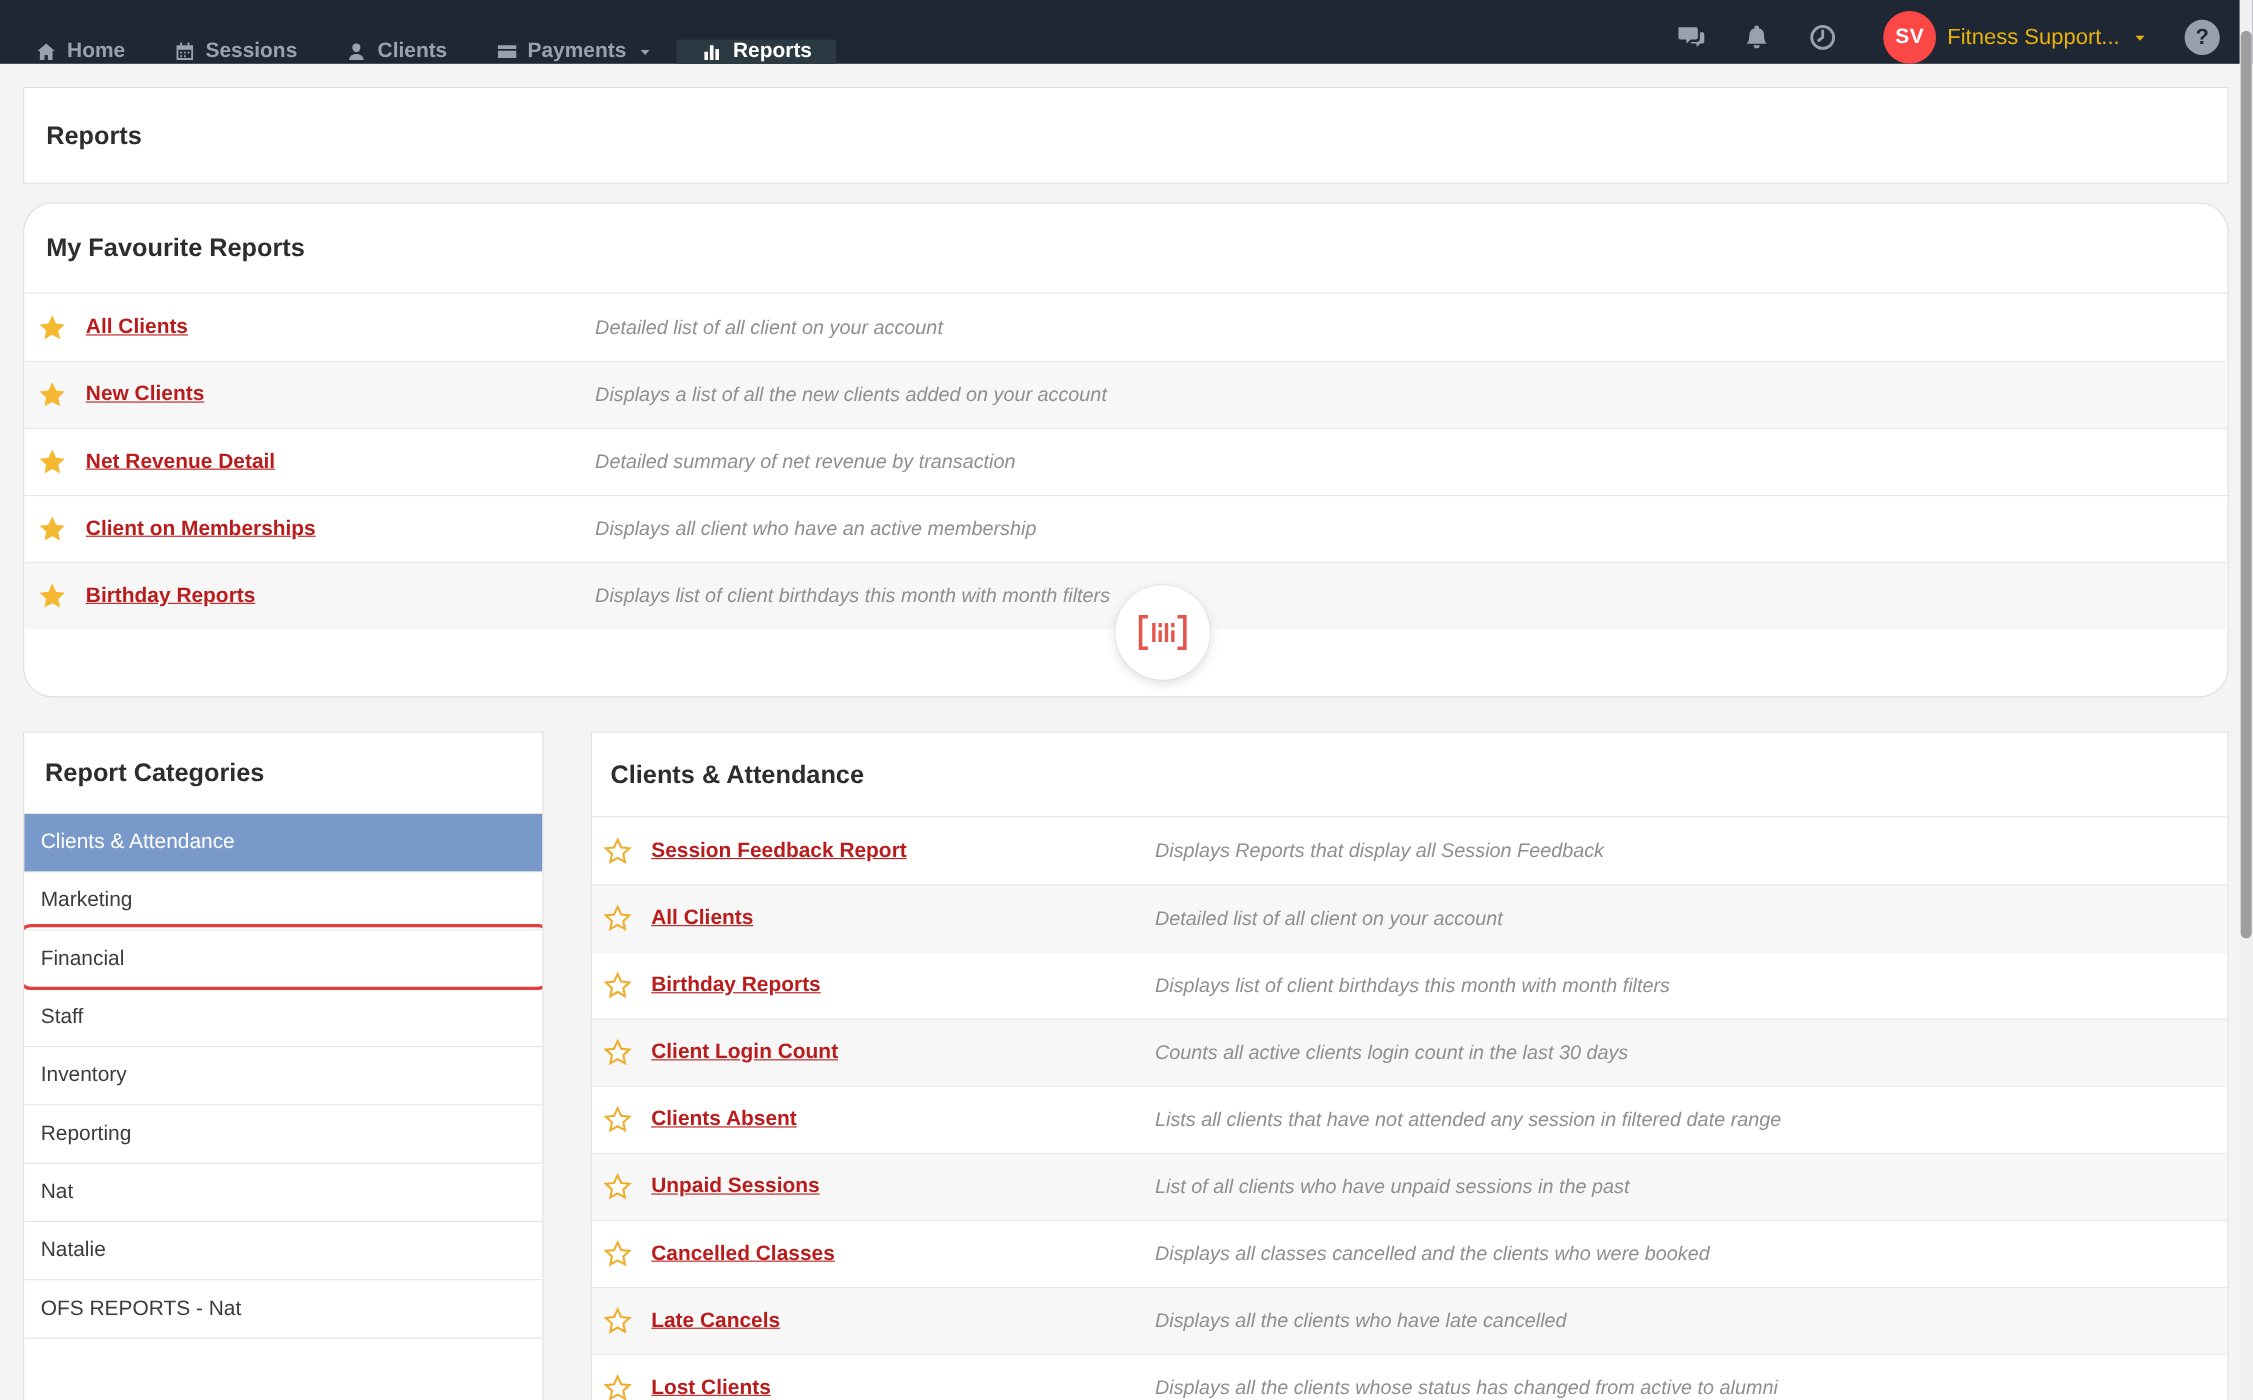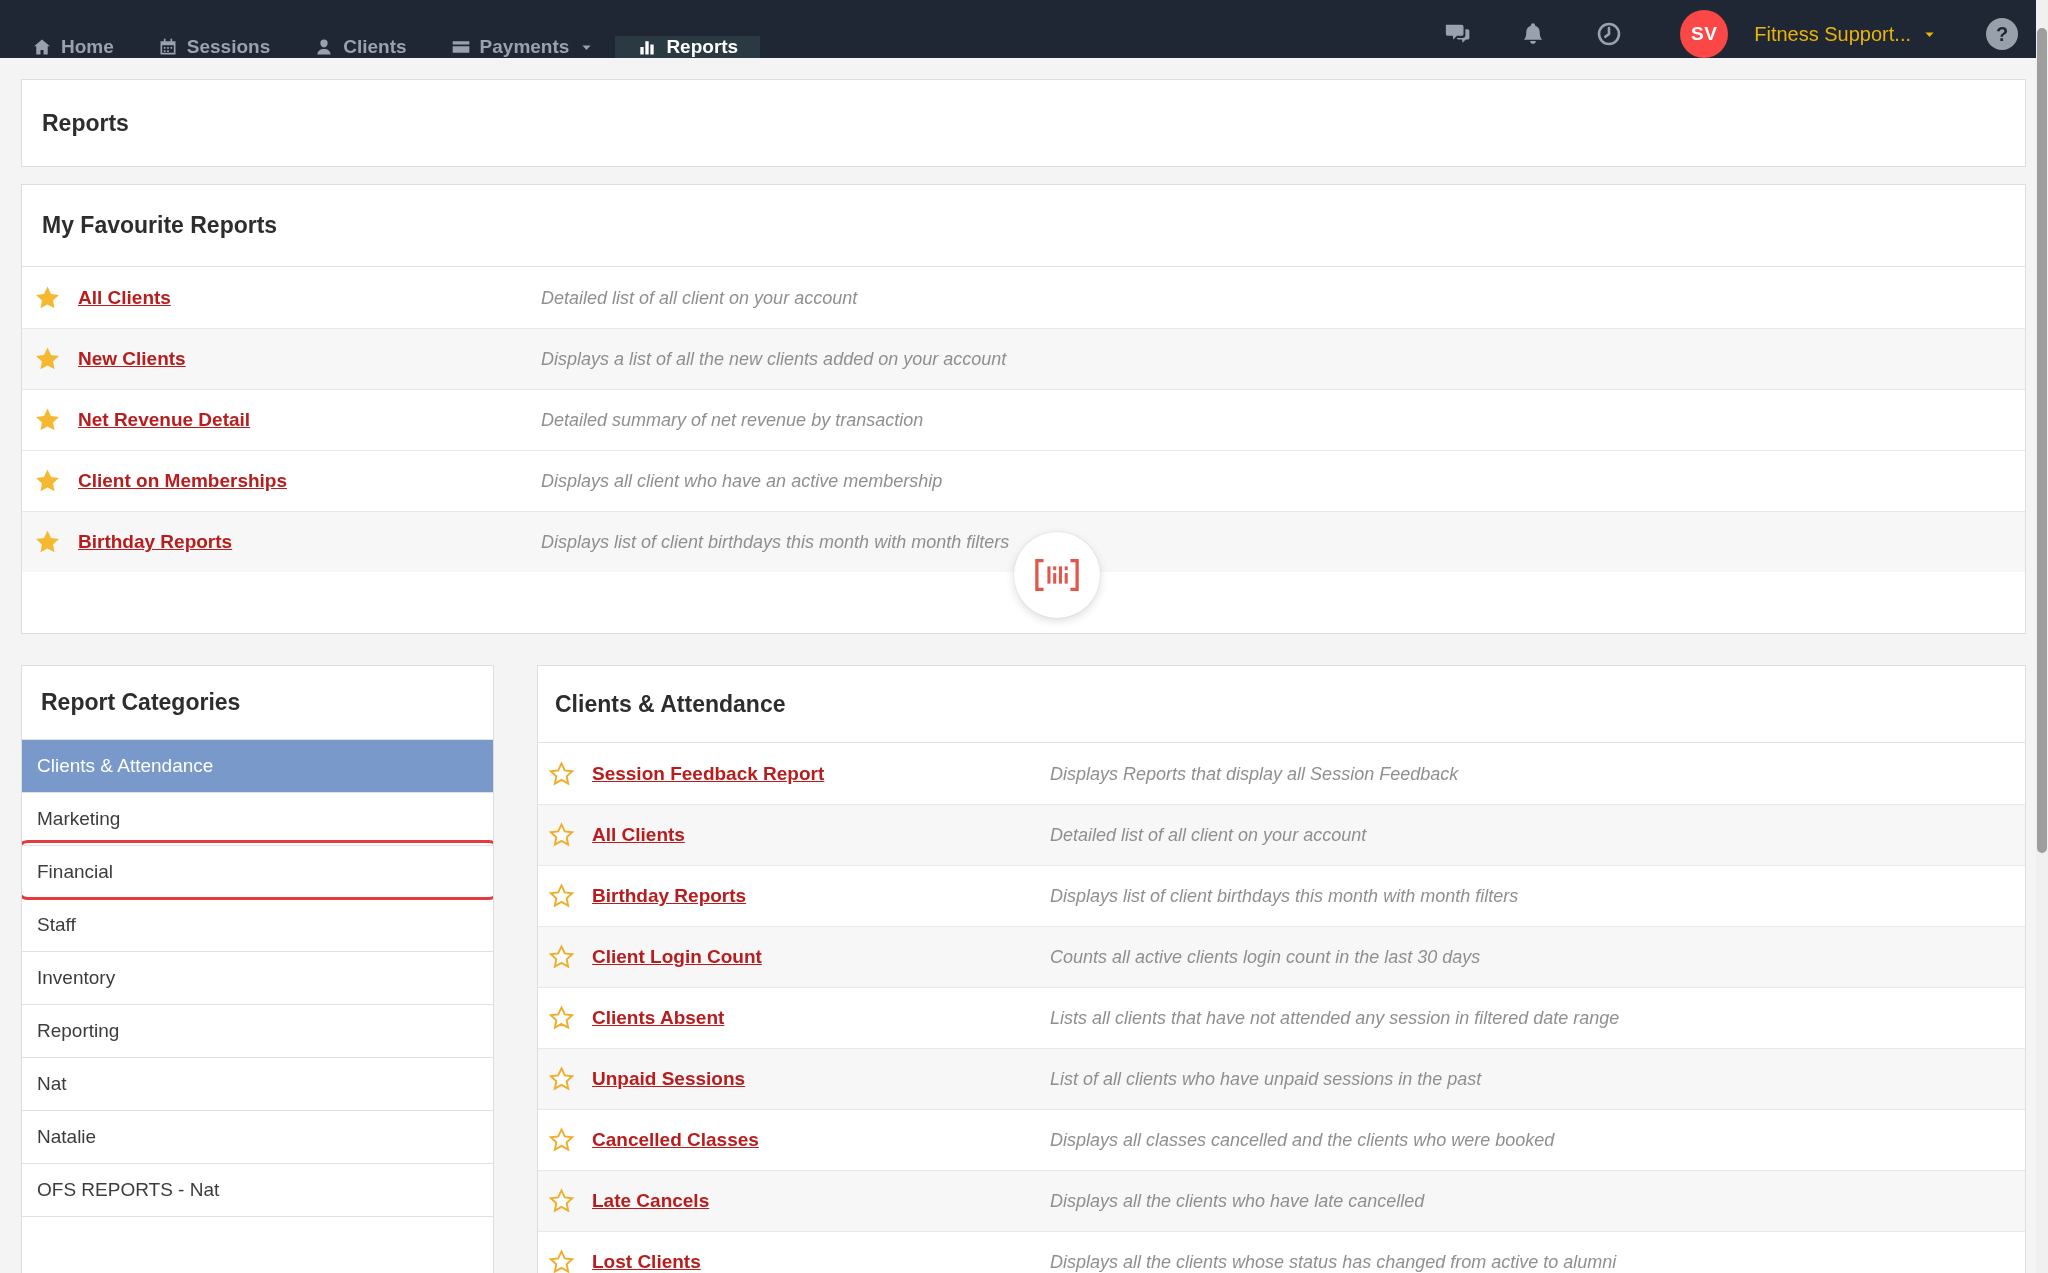--- a/index.html
+++ b/index.html
@@ -29,21 +29,21 @@
   .nav-item{
     display:flex;align-items:center;gap:9px;
     padding:0 22px;font-size:19px;font-weight:600;
     cursor:pointer;white-space:nowrap;
   }
   .nav-item.active{background:var(--navbar_active_bg);color:#FFFFFF;}
   .nav-ic{width:20px;height:20px;flex:0 0 auto;}
   .nav-caret{width:13px;height:13px;margin-left:2px;}
   .nav-right{
     margin-left:auto;display:flex;align-items:center;
-    gap:50px;padding-right:30px;
+    gap:34px;padding-right:30px;
   }
   .nav-action{width:26px;height:26px;cursor:pointer;}
   .avatar{
     width:48px;height:48px;border-radius:50%;
     background:#FB4745;color:#fff;
     display:flex;align-items:center;justify-content:center;
     font-size:19px;font-weight:700;letter-spacing:.5px;
     margin-left:8px;flex:0 0 auto;cursor:pointer;
   }
   .account{
@@ -62,21 +62,21 @@
     border:1px solid #DDDDDD;
   }
   .panel-header{
     display:flex;align-items:center;
     font-size:23px;font-weight:700;color:#2D2D2D;
     border-bottom:1px solid #E3E3E3;
   }
   #reports-panel{top:79px;left:21px;width:2005px;height:88px;display:flex;align-items:center;}
   #reports-panel .page-title{font-size:23px;font-weight:700;color:#2D2D2D;padding-left:20px;}
 
-  #fav-panel{top:184px;left:21px;width:2005px;height:450px;}
+  #fav-panel{top:184px;left:21px;width:2005px;height:450px;border-radius:27px;}
   #fav-panel .panel-header{height:82px;padding-left:20px;}
 
   #cats-panel{top:665px;left:21px;width:473px;height:609px;overflow:hidden;}
   #cats-panel .panel-header{height:74px;padding-left:19px;}
 
   #cat-reports-panel{top:665px;left:537px;width:1489px;height:609px;overflow:hidden;}
   #cat-reports-panel .panel-header{height:77px;padding-left:17px;}
 
   
   .report-row{

